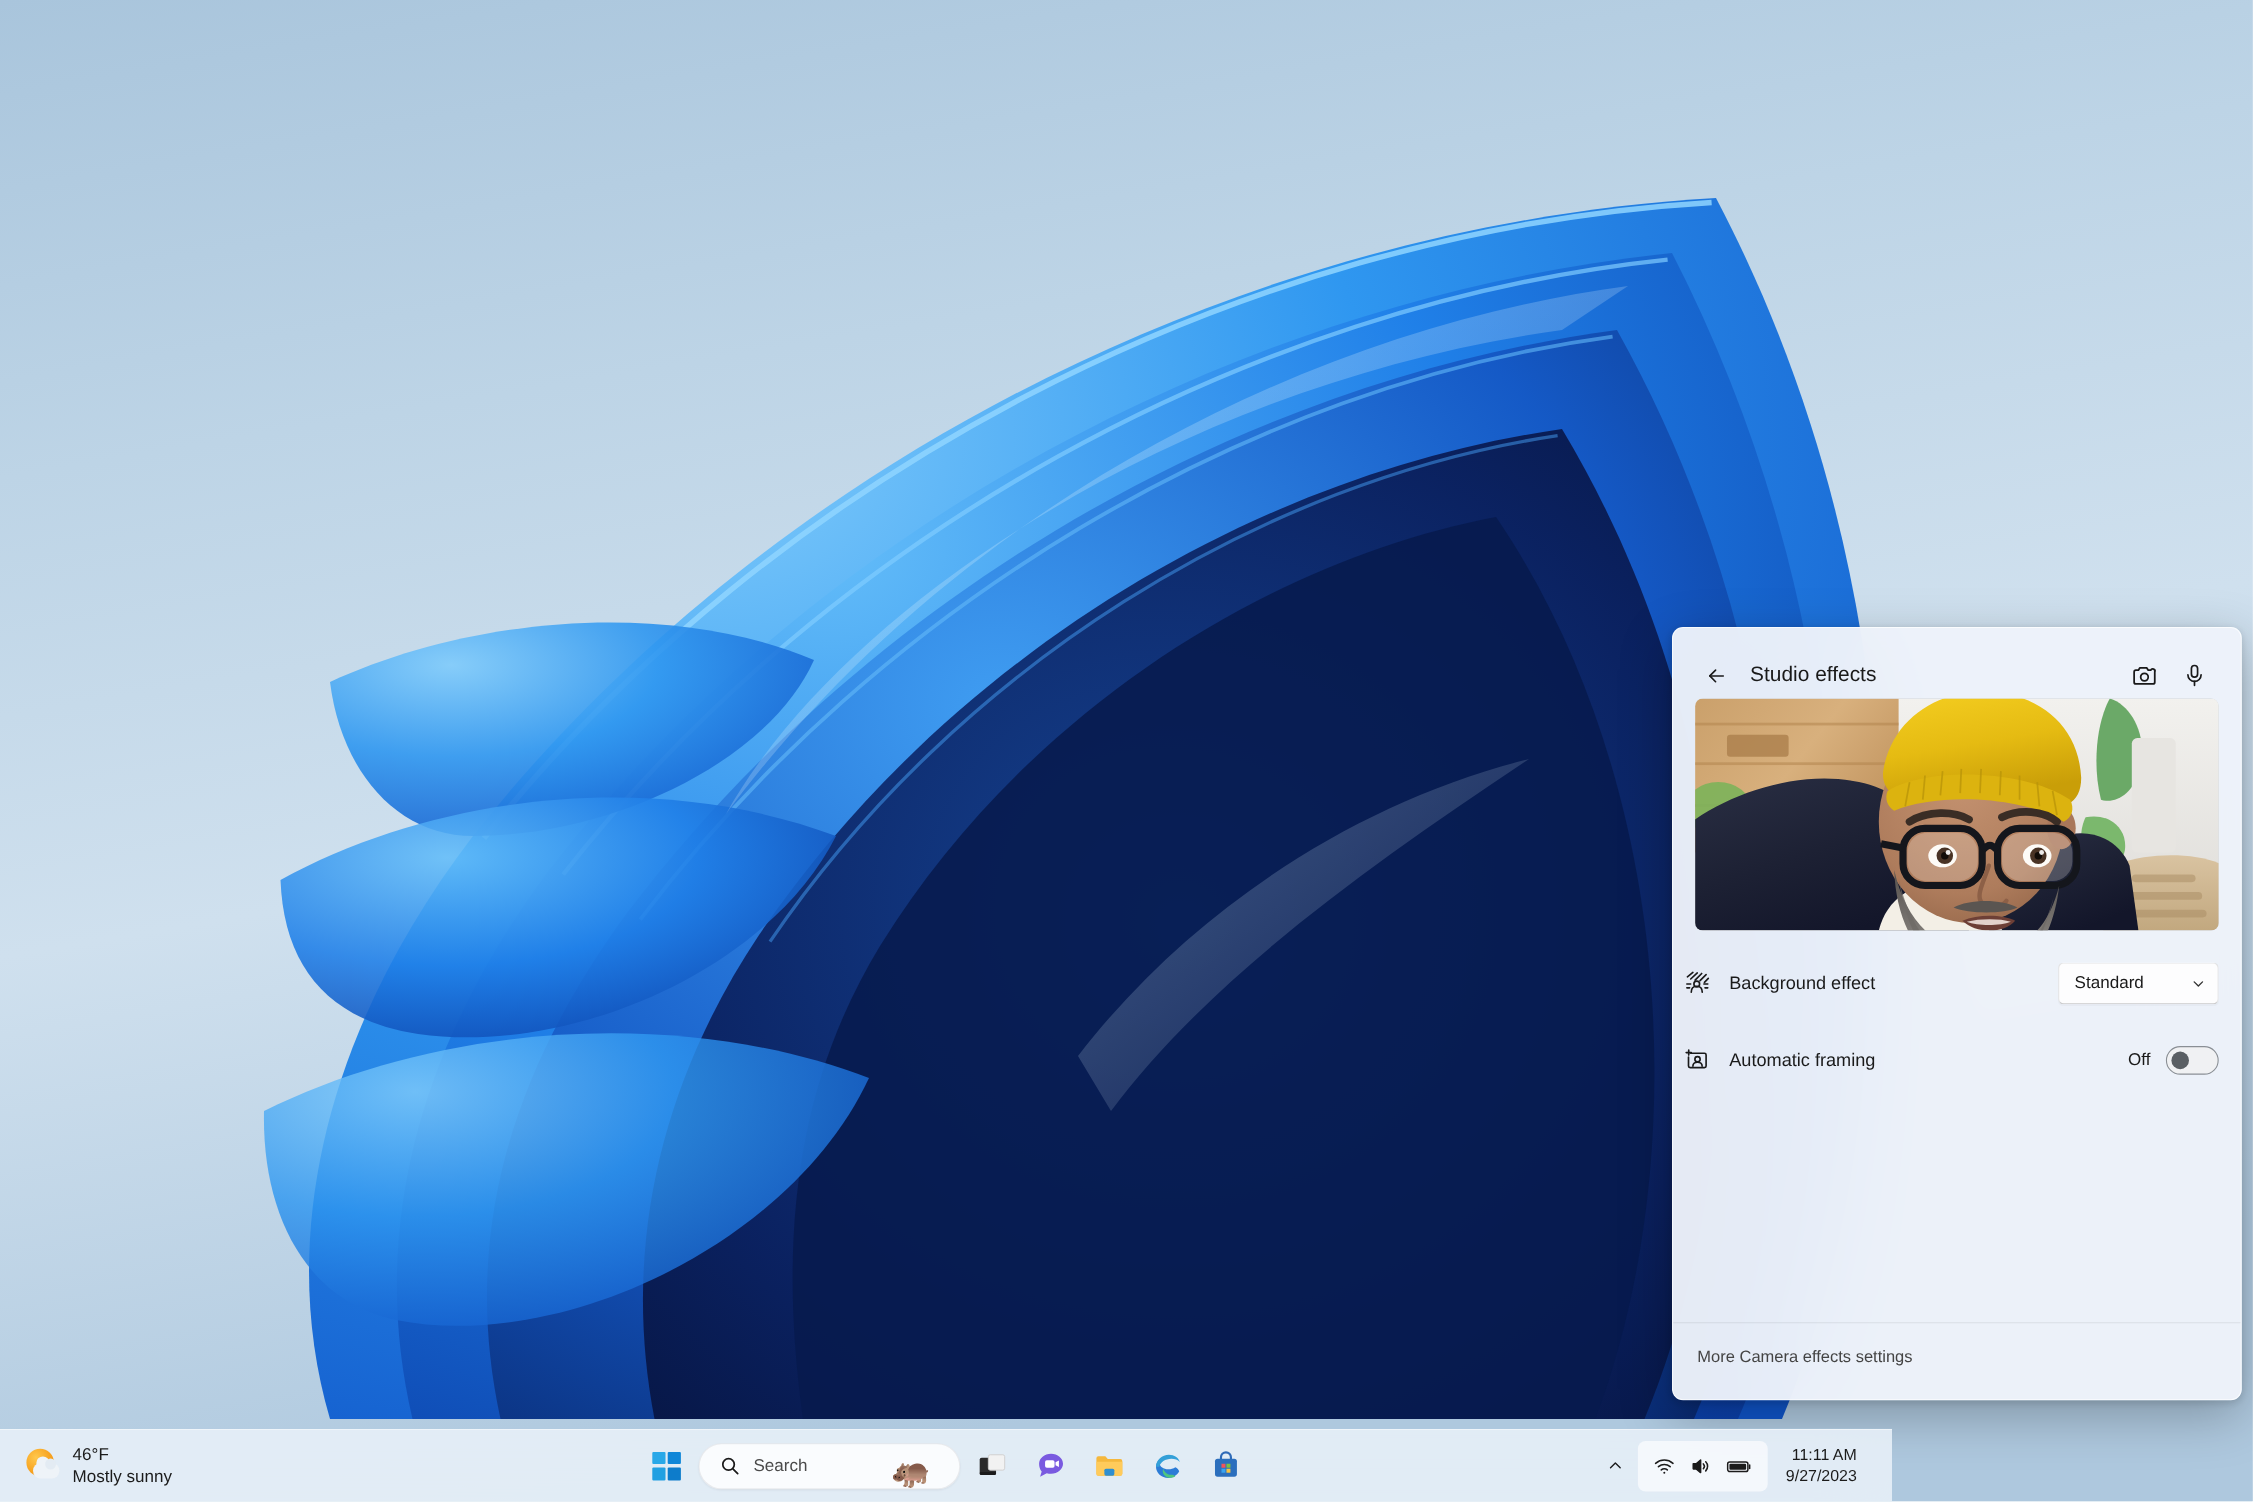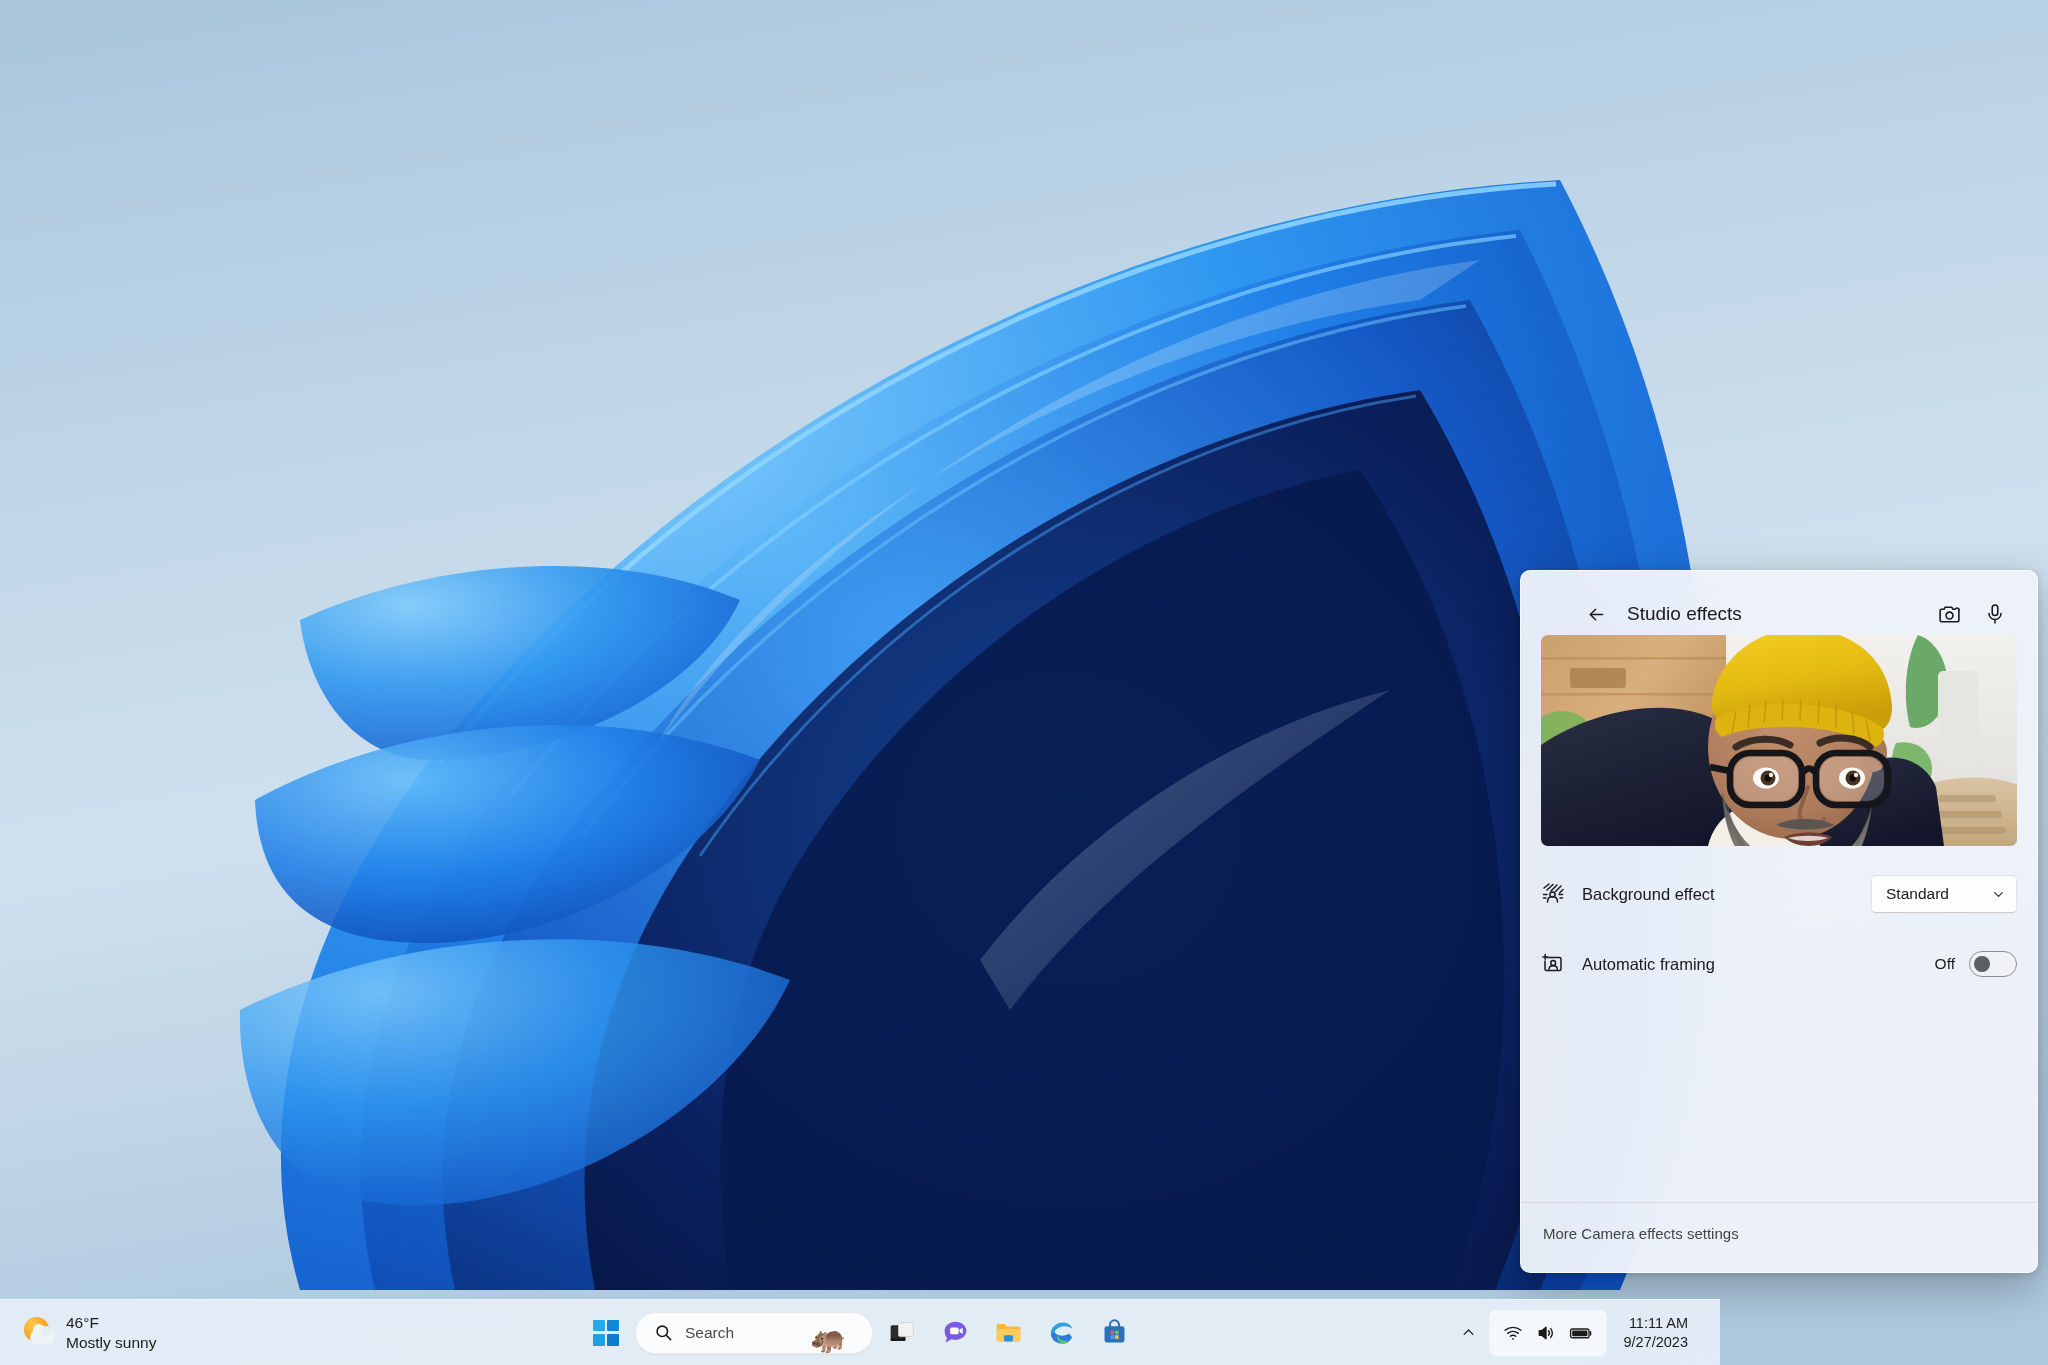--- a/index.html
+++ b/index.html
@@ -123,21 +123,21 @@
     border:1px solid rgba(255,255,255,0.7);
     border-radius:10px;
     box-shadow:0 14px 46px rgba(0,0,0,0.26), 0 2px 8px rgba(0,0,0,0.14);
     z-index:40;
     display:flex; flex-direction:column;
     overflow:hidden;
   }
 
   #fly-header {
     display:flex; align-items:center;
-    padding:22px 22px 0 22px; height:64px; flex:none;margin-left:36px;
+    padding:22px 22px 0 22px; height:64px; flex:none;
   }
   #back-btn {
     width:34px; height:34px; border-radius:5px; flex:none;
     display:flex; align-items:center; justify-content:center; cursor:pointer;
   }
   #fly-title { font-size:19px; color:#1a1a1a; margin-left:14px; flex:1; }
   .tabicon {
     width:40px; height:40px; border-radius:5px; cursor:pointer;
     display:flex; flex-direction:column; align-items:center; justify-content:center;
     position:relative;
@@ -152,21 +152,21 @@
     padding:14px 0 13px 0; flex:none;
   }
 
   #preview-wrap { padding:0 20px; flex:none; }
   #preview {
     width:100%; height:211px; border-radius:7px; overflow:hidden;
     position:relative; background:#cfd4d8;
   }
   #preview svg { width:100%; height:100%; display:block; }
 
-  #fly-rows { padding:22px 20px 0 20px; flex:1; }
+  #fly-rows { padding:22px 20px 0 10px; flex:1; }
   .srow {
     display:flex; align-items:center;
     height:52px; margin-bottom:18px;
   }
   .srow:last-child { margin-bottom:0; }
   .srow .ricon { width:30px; flex:none; display:flex; align-items:center; justify-content:flex-start; }
   .srow .rlabel { font-size:16.5px; color:#1a1a1a; margin-left:11px; flex:1; }
 
   .combo {
     width:146px; height:38px; border-radius:5px;

